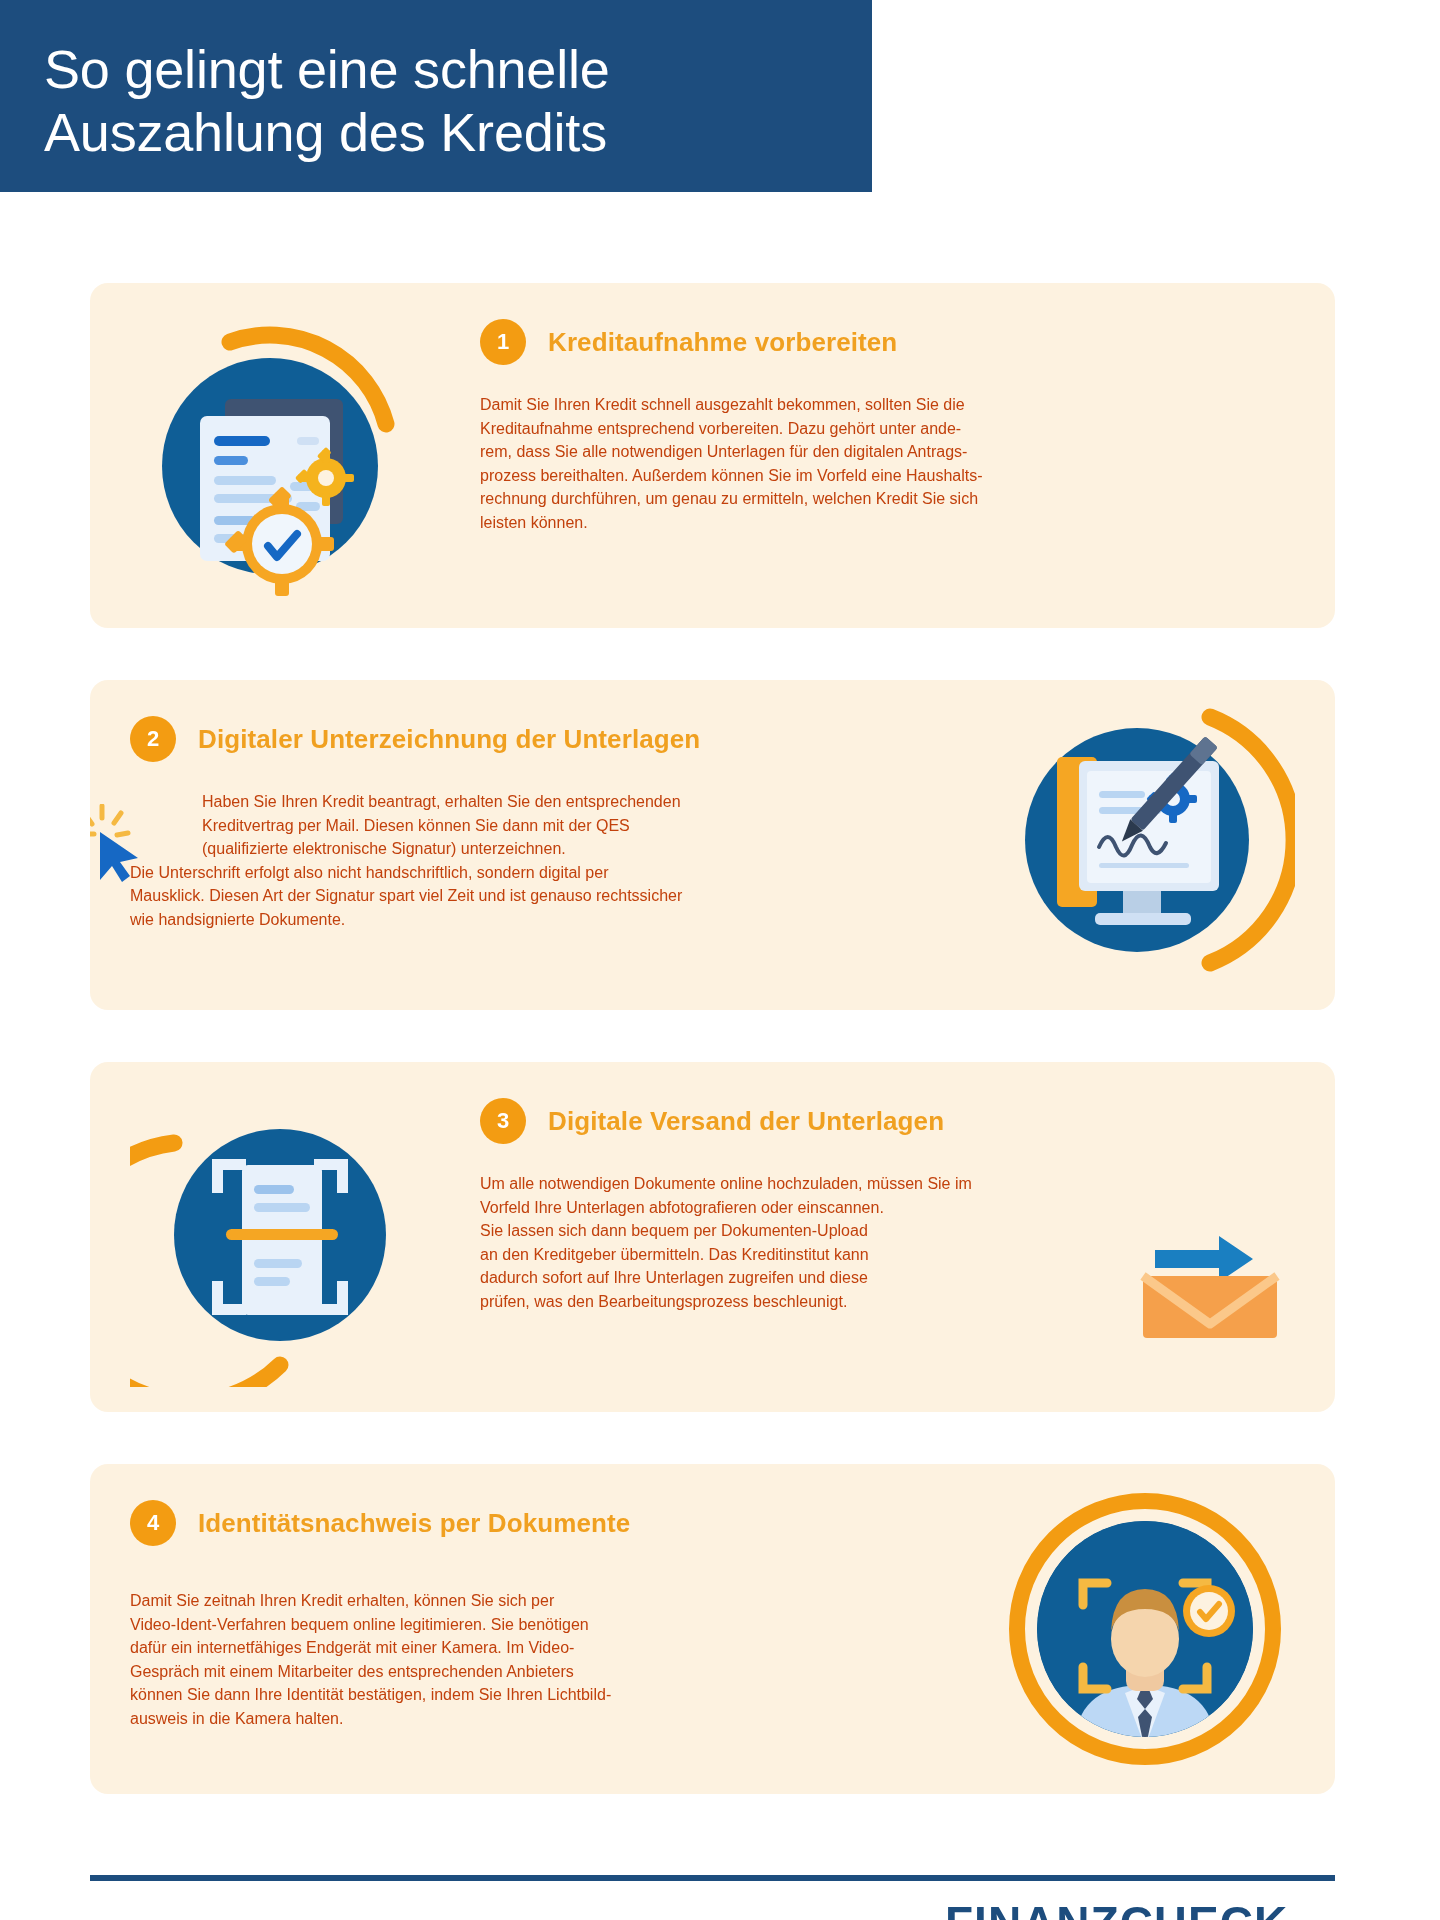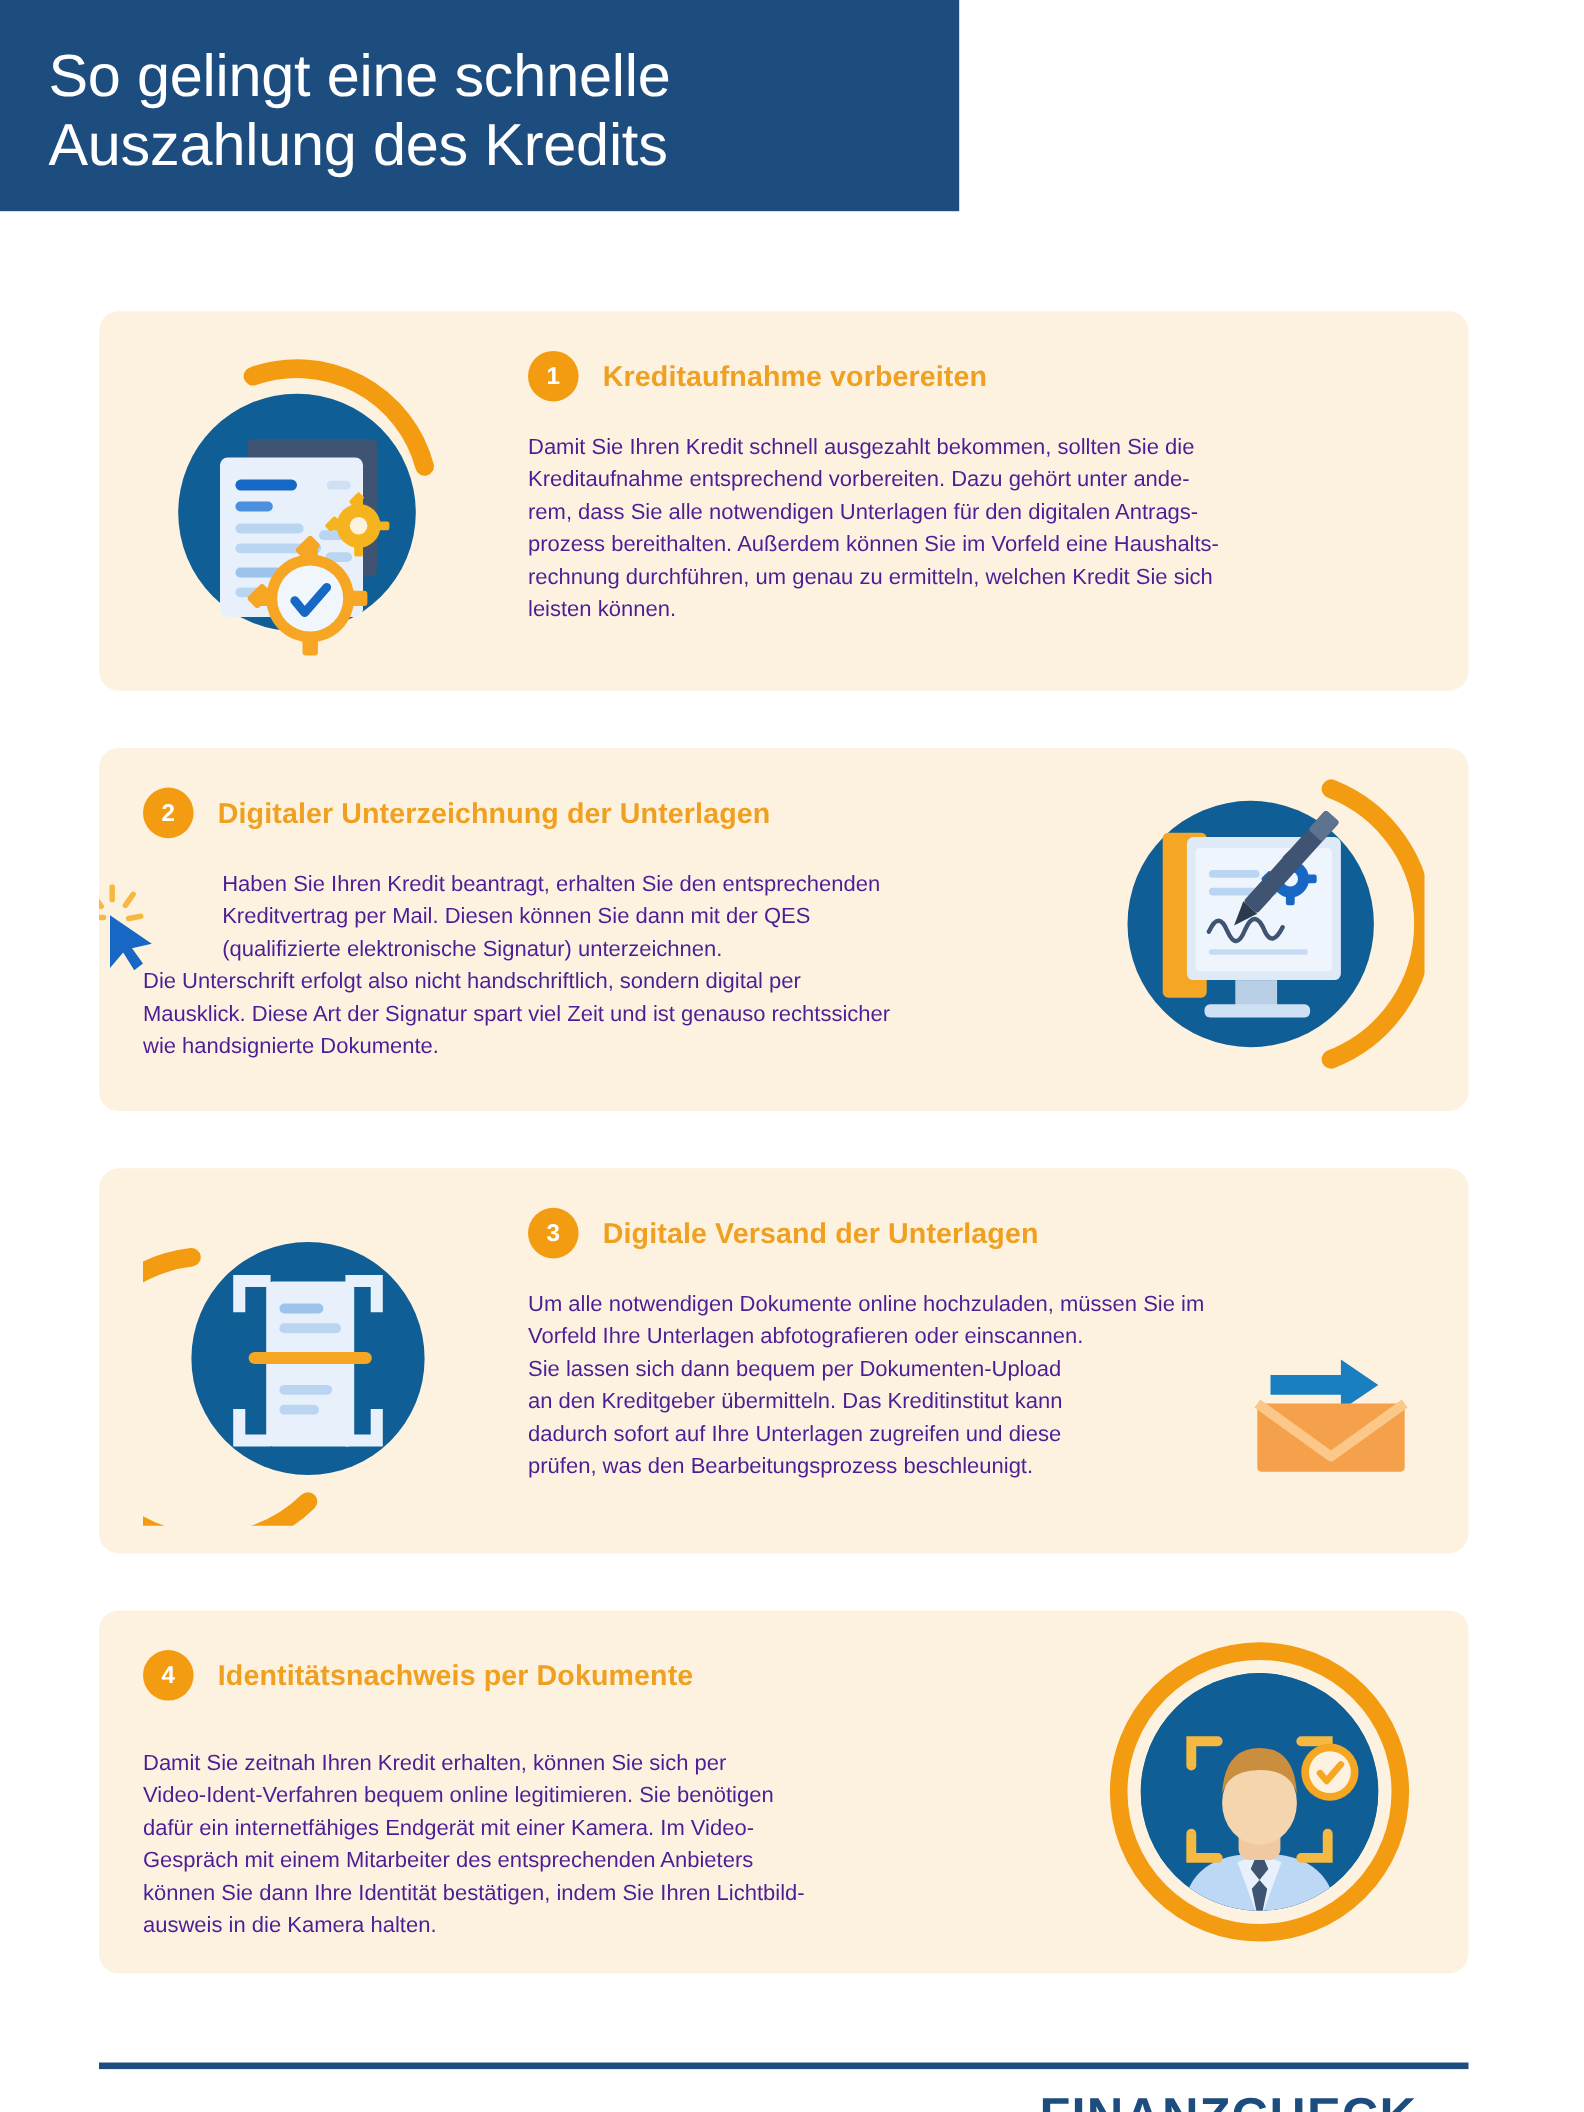--- a/index.html
+++ b/index.html
@@ -113,22 +113,22 @@
     line-height: 1;
   }
   .card-title {
     color: #f0a020;
     font-size: 26px;
     font-weight: 700;
     letter-spacing: 0.1px;
     white-space: nowrap;
   }
   .card-text {
-    color: #4c1d95;
-    font-size: 20px;
+    color: #c2410c;
+    font-size: 16px;
     line-height: 1.47;
     white-space: pre-line;
     max-width: 790px;
   }
   .card-2 .card-text { max-width: 800px; }
   .card-3 .card-text { max-width: 640px; }
   .card-4 .card-text { max-width: 700px; margin-top: 43px; }
 
   
   .cursor-icon {
@@ -294,21 +294,21 @@
                 <line x1="41" y1="9" x2="34" y2="19"></line>
                 <line x1="2" y1="30" x2="14" y2="30"></line>
                 <line x1="48" y1="29" x2="37" y2="31"></line>
               </g>
               <path d="M20 28 L20 76 L32 62 L42 78 L50 72 L40 58 L58 54 Z" fill="#1668c4"></path>
             </svg>
           </div>
           <p class="card-text"><span>Haben Sie Ihren Kredit beantragt, erhalten Sie den entsprechenden
 Kreditvertrag per Mail. Diesen können Sie dann mit der QES
 (qualifizierte elektronische Signatur) unterzeichnen.</span><span class="dedent">Die Unterschrift erfolgt also nicht handschriftlich, sondern digital per
-Mausklick. Diese Art der Signatur spart viel Zeit und ist genauso rechtssicher
+Mausklick. Diesen Art der Signatur spart viel Zeit und ist genauso rechtssicher
 wie handsignierte Dokumente.</span></p>
         </div>
       </div>
     </div>
 
     <div class="card card-3">
       <div class="card-inner">
         <div class="art">
           <div class="art-wrap">
             <svg viewBox="0 0 300 300">

